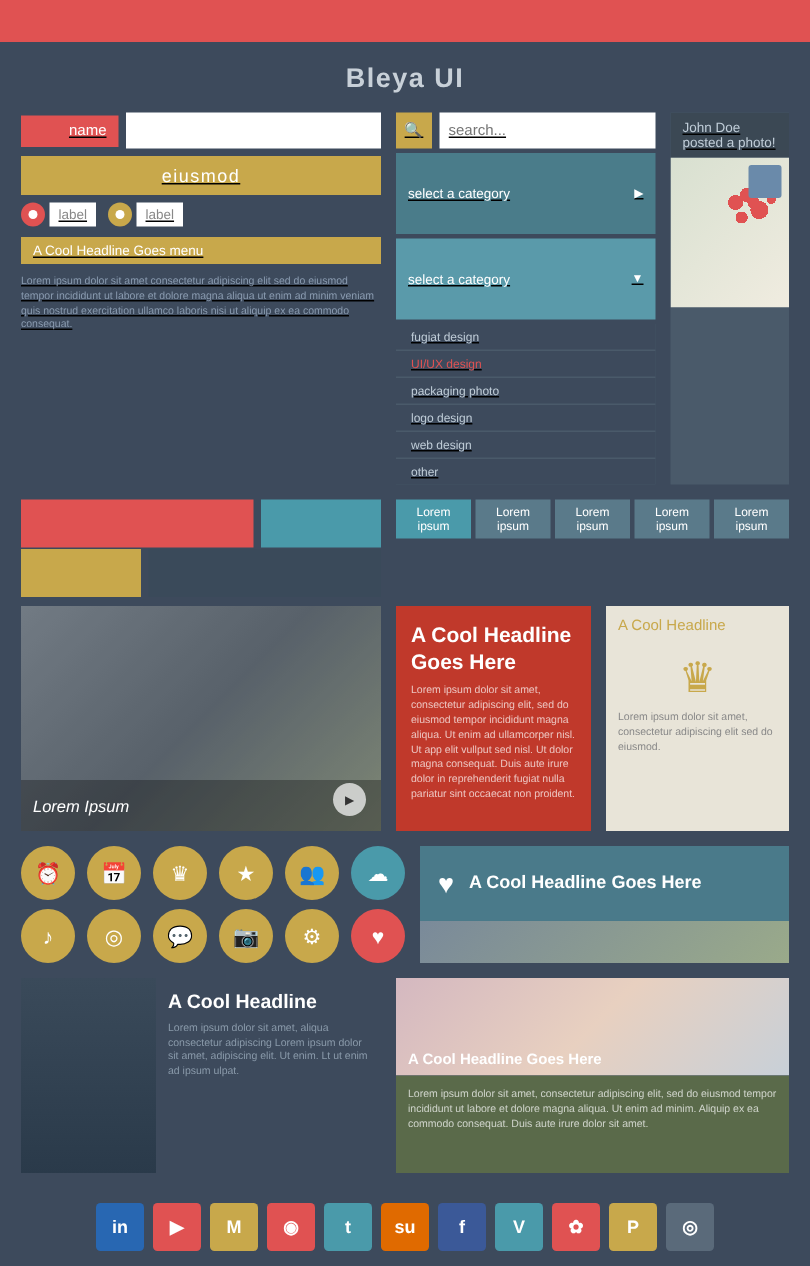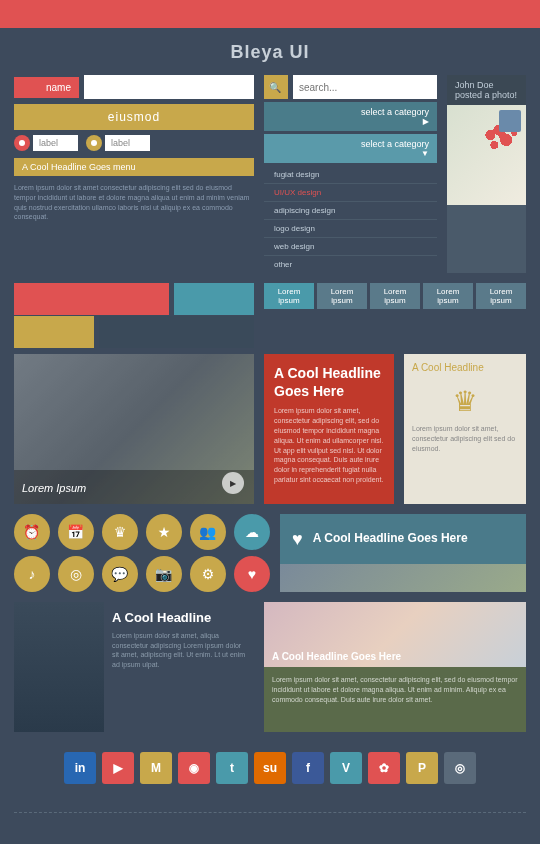--- a/index.html
+++ b/index.html
@@ -31,20 +31,21 @@
       padding: 0 14px 14px;
       display: flex;
       flex-direction: column;
       gap: 10px;
     }
 
     
     .row1 {
       display: flex;
       gap: 10px;
+      text-decoration: underline;
     }
 
     .form-section {
       flex: 0 0 240px;
       display: flex;
       flex-direction: column;
       gap: 5px;
     }
 
     .input-row {
@@ -123,21 +124,21 @@
     .radio-inner {
       width: 6px;
       height: 6px;
       border-radius: 50%;
       background: white;
     }
 
     .radio-label {
       background: white;
       font-size: 9px;
-      padding: 3px 20px 3px 6px;
+      padding: 3px 6px 3px 6px;
       color: #888;
     }
 
     .headline-box {
       background: #c8a84b;
       color: white;
       font-size: 9px;
       padding: 4px 8px;
       margin-top: 2px;
     }
@@ -154,26 +155,25 @@
       flex: 0 0 118px;
       display: flex;
       flex-direction: column;
       gap: 3px;
     }
 
     .dropdown-item {
       background: #4a7c8a;
       color: white;
       font-size: 9px;
-      padding: 5px 8px;
-      display: flex;
-      align-items: flex-end;
+      padding: 22px 8px;
+      display: flex;
+      align-items: flex-start;
       justify-content: space-between;
       cursor: pointer;
-      flex-direction: column;
     }
 
     .dropdown-item.open {
       background: #5a9aaa;
     }
 
     .dropdown-arrow {
       font-size: 8px;
     }
 
@@ -602,21 +602,21 @@
       </div>
 
       <div class="dropdown-item open">
         <span>select a category</span>
         <span class="dropdown-arrow">▼</span>
       </div>
 
       <div class="dropdown-menu">
         <div class="dropdown-menu-item">fugiat design</div>
         <div class="dropdown-menu-item active">UI/UX design</div>
-        <div class="dropdown-menu-item">adipiscing design</div>
+        <div class="dropdown-menu-item">packaging photo</div>
         <div class="dropdown-menu-item">logo design</div>
         <div class="dropdown-menu-item">web design</div>
         <div class="dropdown-menu-item">other</div>
       </div>
     </div>
 
     <div class="social-section">
       <div class="social-header">
         <span class="social-header-text">John Doe posted a photo!</span>
       </div>

